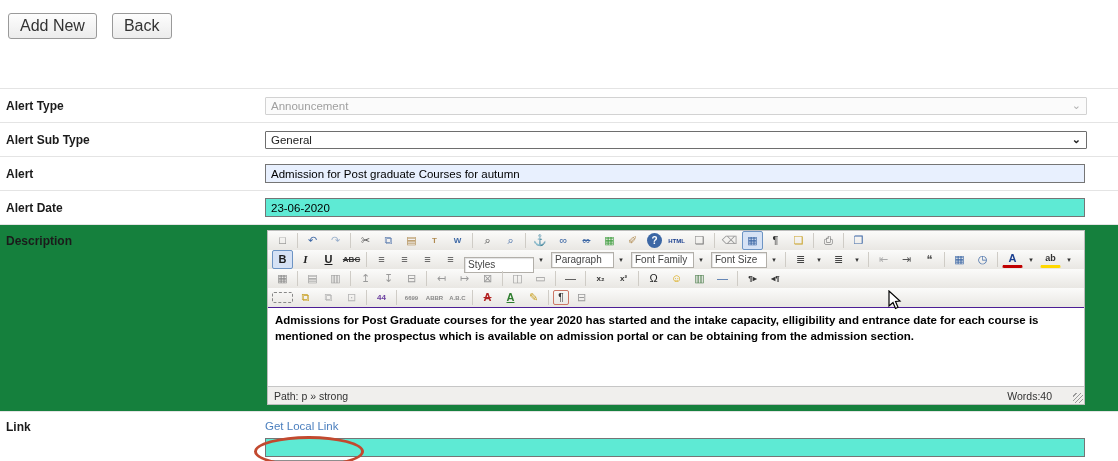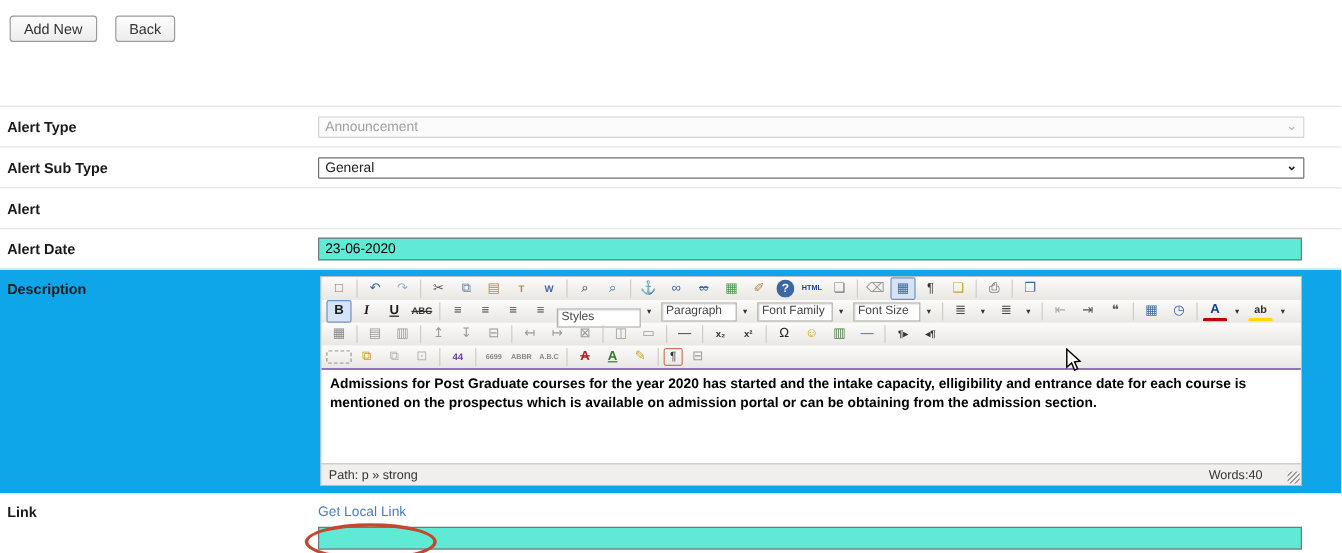--- a/index.html
+++ b/index.html
@@ -1,26 +1,26 @@
 <!DOCTYPE html>
 <html><head>
 <meta charset="utf-8">
 <style>
   html,body{margin:0;padding:0;background:#fff;}
   .screen{position:relative;width:1118px;height:461px;background:#fff;overflow:hidden;
           font-family:"Liberation Sans",sans-serif;font-size:12px;color:#1c1c1c;}
   
   .btnbar{position:absolute;top:13px;left:8px;display:flex;gap:15px;}
-  .pushbtn{padding:3px 11px;font-size:12px;color:#333;background:linear-gradient(#fdfdfd,#ececec);
+  .pushbtn{padding:3px 11px;font-size:16px;color:#333;background:linear-gradient(#fdfdfd,#ececec);
            border:1px solid #9a9a9a;border-radius:3px;font-family:"Liberation Sans",sans-serif;cursor:pointer;}
   
   .formtbl{position:absolute;top:88px;left:0;width:1118px;}
   .frow{display:grid;grid-template-columns:265px 1fr;border-top:1px solid #e4e4e4;align-items:center;height:33px;}
   .frow .flabel{font-weight:bold;color:#1b1b1b;padding-left:6px;font-size:12px;}
-  .frow-desc{height:auto;align-items:start;background:#0ea5e9;padding:0;}
+  .frow-desc{height:auto;align-items:start;background:#15803d;padding:0;}
   .frow-desc .flabel{padding-top:9px;}
   .frow-link{height:auto;align-items:start;padding-bottom:2px;}
   .frow-link .flabel{padding-top:8px;}
   
   .sel{width:810px;height:16px;border:1px solid #6e6e6e;border-radius:1px;background:#fff;display:flex;
        align-items:center;justify-content:space-between;padding:0 5px;font-size:11.5px;color:#222;}
   .sel .chev{font-size:11px;font-weight:bold;color:#222;line-height:1;}
   .sel.disabled{border-color:#d2d2d2;background:#fbfbfb;color:#a0a0a0;}
   .sel.disabled .chev{color:#b0b0b0;font-weight:normal;}
   .txt{width:808px;height:15px;border:1px solid #757575;background:#5eead4;font-size:11.5px;color:#000;
@@ -93,20 +93,21 @@
       <div>
         <div class="sel">
           <span>General</span>
           <span class="chev">⌄</span>
         </div>
       </div>
     </div>
 
     <div class="frow">
       <div class="flabel">Alert</div>
+      <div><input class="txt hl" type="text" value="Admission for Post graduate Courses for autumn" style=""></div>
     </div>
 
     <div class="frow">
       <div class="flabel">Alert Date</div>
       <div><input class="txt" type="text" value="23-06-2020" style=""></div>
     </div>
 
     <div class="frow frow-desc">
       <div class="flabel">Description</div>
       <div>

